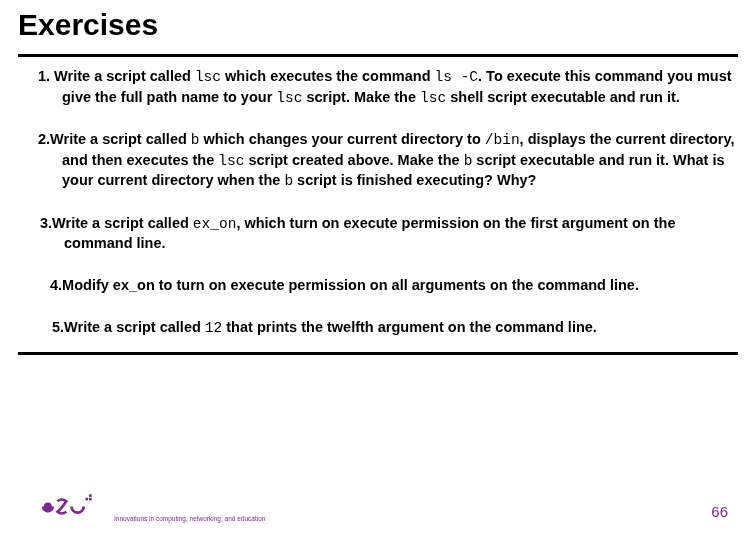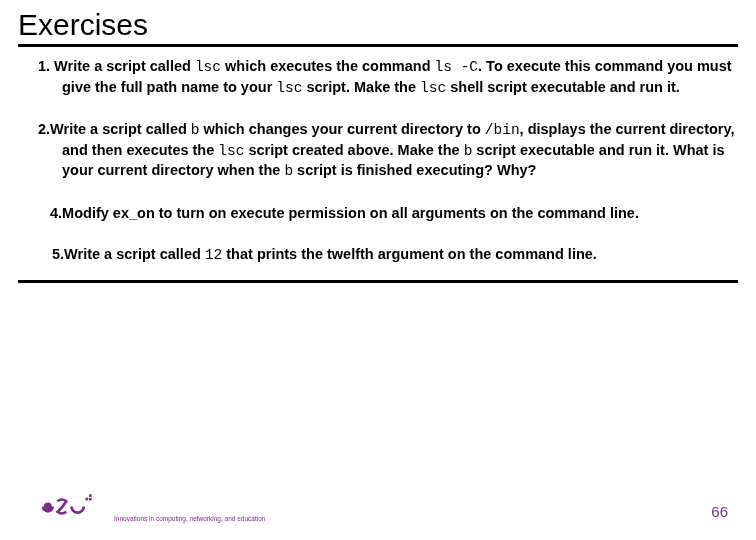--- a/index.html
+++ b/index.html
@@ -10,23 +10,23 @@
     font-family: Arial, Helvetica, sans-serif;
     color: #000;
     position: relative;
     overflow: hidden;
   }
   .slide {
     padding: 8px 18px 0 18px;
   }
   .title {
     font-size: 30px;
-    font-weight: normal;
+    font-weight: bold;
     border-bottom: 3px solid #000;
-    padding-bottom: 2px;
+    padding-bottom: 12px;
     margin-bottom: 10px;
   }
   .item {
     font-size: 14.5px;
     font-weight: bold;
     line-height: 1.35;
     margin-bottom: 22px;
     padding-left: 44px;
     text-indent: -24px;
   }
@@ -72,20 +72,23 @@
   <div class="title">Exercises</div>
 
   <p class="item">
     <span>1.</span><span> Write a script called </span><span class="mono">lsc</span><span> which executes the command </span><span class="mono">ls -C</span><span>. To execute this command you must give the full path name to your </span><span class="mono">lsc</span><span> script. Make the </span><span class="mono">lsc</span><span> shell script executable and run it.</span>
   </p>
 
   <p class="item item2">
     <span>2.</span><span>Write a script called </span><span class="mono">b</span><span> which changes your current directory to </span><span class="mono">/bin</span><span>, displays the current directory, and then executes the </span><span class="mono">lsc</span><span> script created above. Make the </span><span class="mono">b</span><span> script executable and run it. What is your current directory when the </span><span class="mono">b</span><span> script is finished executing? Why?</span>
   </p>
 
+  <p class="item item3">
+    <span>3.</span><span>Write a script called </span><span class="mono">ex_on</span><span>, which turn on execute permission on the first argument on the command line.</span>
+  </p>
 
   <p class="item item4">
     <span>4.</span><span>Modify ex_on to turn on execute permission on all arguments on the command line.</span>
   </p>
 
   <p class="item item5">
     <span>5.</span><span>Write a script called </span><span class="mono">12</span><span> that prints the twelfth argument on the command line.</span>
   </p>
 </div>
 

